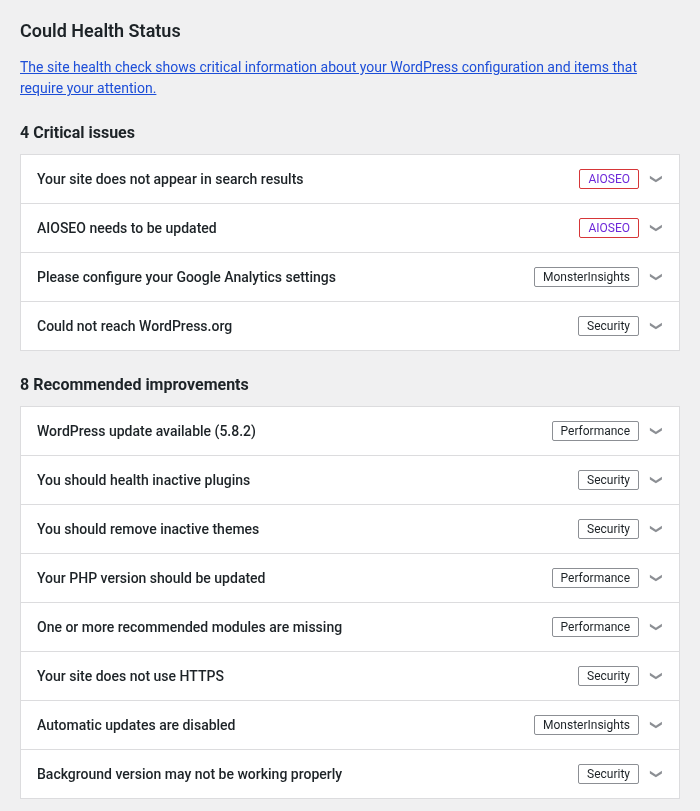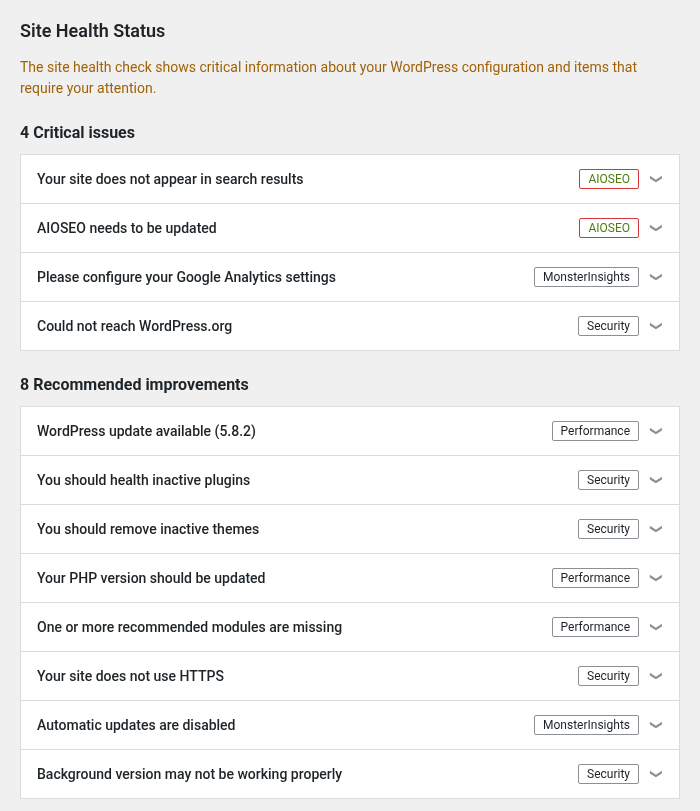--- a/index.html
+++ b/index.html
@@ -13,23 +13,24 @@
       max-width: 700px;
       margin: 0 auto;
       padding: 20px;
     }
     .page-title {
       font-size: 18px;
       font-weight: 600;
       margin-bottom: 16px;
     }
     .description {
-      color: #a16207;
+      color: #1d4ed8;
       margin-bottom: 12px;
       line-height: 1.5;
+      text-decoration: underline;
     }
     .section-title {
       font-size: 16px;
       font-weight: 700;
       margin-bottom: 12px;
       margin-top: 24px;
     }
     .issues-list {
       background: #fff;
       border: 1px solid #dcdcde;
@@ -58,35 +59,35 @@
     .badge {
       border: 1px solid #8c8f94;
       border-radius: 2px;
       padding: 2px 8px;
       font-size: 12px;
       color: #1d2327;
       white-space: nowrap;
     }
     .badge-red {
       border-color: #d63638;
-      color: #4d7c0f;
+      color: #6d28d9;
     }
     .chevron {
       color: #8c8f94;
       font-size: 12px;
       width: 16px;
       text-align: center;
     }
   </style>
 </head>
 <body>
 
 <div class="container">
 
-  <h1 class="page-title">Site Health Status</h1>
+  <h1 class="page-title">Could Health Status</h1>
   <p class="description">The site health check shows critical information about your WordPress configuration and items that require your attention.</p>
 
   <h2 class="section-title">4 Critical issues</h2>
 
   <div class="issues-list">
 
   <div class="issue-item">
       <span class="issue-label">Your site does not appear in search results</span>
       <div class="issue-right">
         <span class="badge badge-red">AIOSEO</span>

